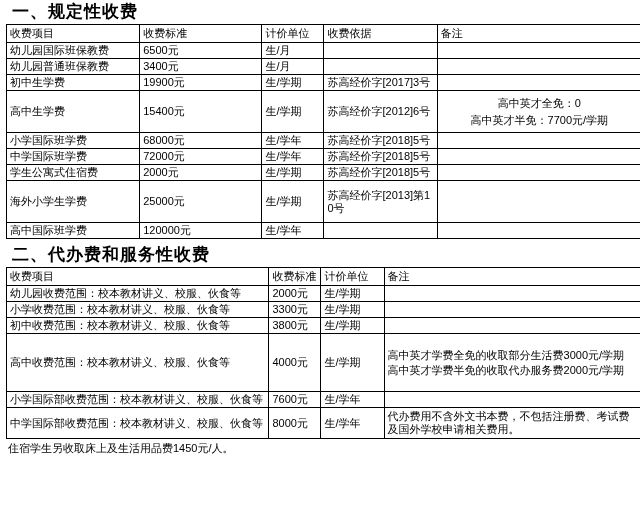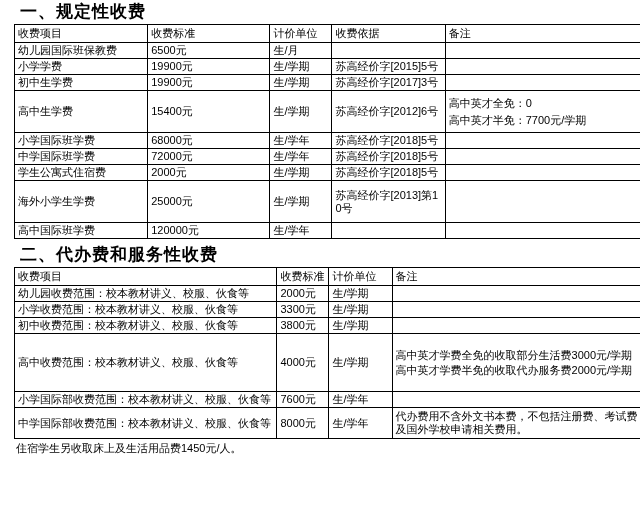--- a/index.html
+++ b/index.html
@@ -12,21 +12,21 @@
     height: 507px;
     font-family: "Liberation Sans", sans-serif;
     color: #000000;
     overflow: hidden;
   }
   .page {
     width: 640px;
     height: 507px;
     position: relative;
     box-sizing: border-box;
-    padding: 0 14px;
+    padding: 0 6px;
   }
   .section-title {
     font-size: 17px;
     font-weight: bold;
     line-height: 22px;
     padding: 1px 0 1px 6px;
     letter-spacing: 1px;
   }
   table.fee-table {
     border-collapse: collapse;
@@ -54,21 +54,21 @@
   .r-note { width: 204px; }
 
   .s-item { width: 262px; }
   .s-std  { width: 52px; }
   .s-unit { width: 63px; }
   .s-note { width: 257px; }
 
   .row-h { height: 16px; margin-left: 33px; }
   .row-tall { height: 42px; }
   .note-two-line { line-height: 16px; }
-  .note-two-line div { padding: 2px 0; }
+  .note-two-line div { padding: 2px 0; text-align: center; }
   .footnote {
     font-size: 11px;
     line-height: 14px;
     padding: 2px 0 0 2px;
   }
   .sec2 {
     margin-top: 4px;
   }
   .multi { line-height: 14px; }
   .multi div { padding: 1px 0; }
@@ -99,24 +99,24 @@
     </thead>
     <tbody>
       <tr class="row-h">
         <td>幼儿园国际班保教费</td>
         <td>6500元</td>
         <td>生/月</td>
         <td></td>
         <td></td>
       </tr>
       <tr class="row-h">
-        <td>小学学费</td>
-        <td>19900元</td>
-        <td>生/学期</td>
-        <td>苏高经价字[2015]5号</td>
+        <td>幼儿园普通班保教费</td>
+        <td>3400元</td>
+        <td>生/月</td>
+        <td></td>
         <td></td>
       </tr>
       <tr class="row-h">
         <td>初中生学费</td>
         <td>19900元</td>
         <td>生/学期</td>
         <td>苏高经价字[2017]3号</td>
         <td></td>
       </tr>
       <tr class="row-tall">

